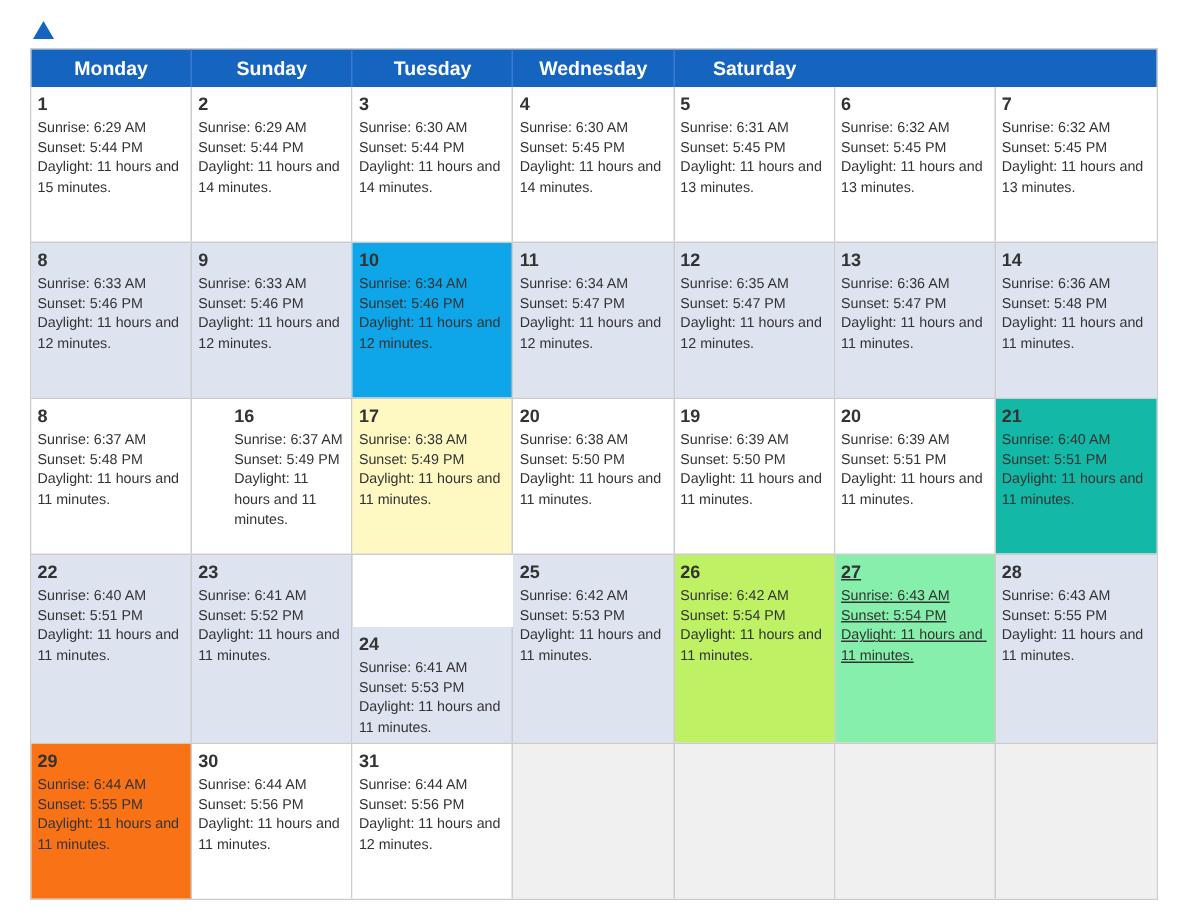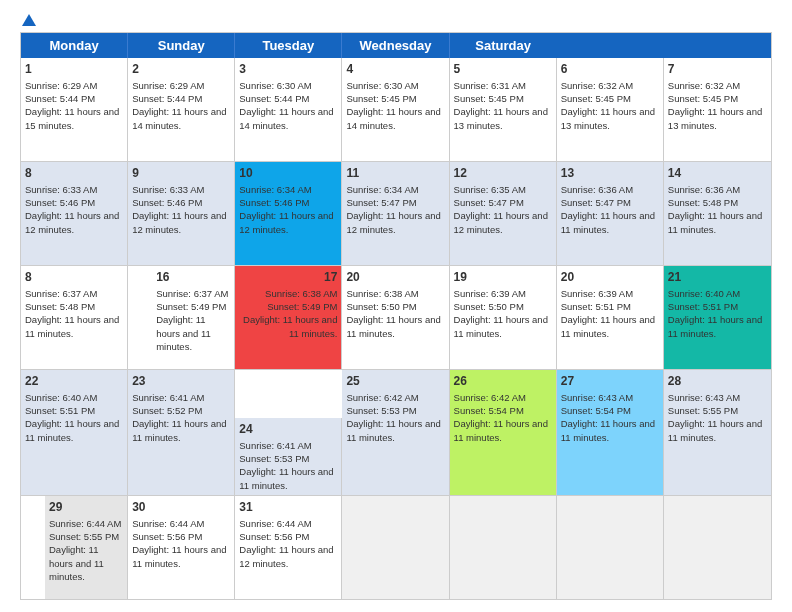--- a/index.html
+++ b/index.html
@@ -189,21 +189,21 @@
 Sunset: 5:48 PM
 Daylight: 11 hours and 11 minutes.</span></div>
         </div>
         <div class="cal-row">
           <div class="cal-cell" style="background: rgb(255, 255, 255);"><span class="day-num">8</span><span style="white-space: pre-wrap;">Sunrise: 6:37 AM
 Sunset: 5:48 PM
 Daylight: 11 hours and 11 minutes.</span></div>
           <div class="cal-cell" style="background: rgb(255, 255, 255); margin-left: 24px;"><span class="day-num">16</span><span style="white-space: pre-wrap;">Sunrise: 6:37 AM
 Sunset: 5:49 PM
 Daylight: 11 hours and 11 minutes.</span></div>
-          <div class="cal-cell" style="background: #ef4444; text-align: right;"><span class="day-num">17</span><span style="white-space: pre-wrap;">Sunrise: 6:38 AM
+          <div class="cal-cell" style="background: #fef9c3;"><span class="day-num">17</span><span style="white-space: pre-wrap;">Sunrise: 6:38 AM
 Sunset: 5:49 PM
 Daylight: 11 hours and 11 minutes.</span></div>
           <div class="cal-cell" style="background: rgb(255, 255, 255);"><span class="day-num">20</span><span style="white-space: pre-wrap;">Sunrise: 6:38 AM
 Sunset: 5:50 PM
 Daylight: 11 hours and 11 minutes.</span></div>
           <div class="cal-cell" style="background: rgb(255, 255, 255);"><span class="day-num">19</span><span style="white-space: pre-wrap;">Sunrise: 6:39 AM
 Sunset: 5:50 PM
 Daylight: 11 hours and 11 minutes.</span></div>
           <div class="cal-cell" style="background: rgb(255, 255, 255);"><span class="day-num">20</span><span style="white-space: pre-wrap;">Sunrise: 6:39 AM
 Sunset: 5:51 PM
@@ -221,29 +221,29 @@
 Daylight: 11 hours and 11 minutes.</span></div>
           <div class="cal-cell" style="background: rgb(221, 228, 240); margin-top: 48px;"><span class="day-num">24</span><span style="white-space: pre-wrap;">Sunrise: 6:41 AM
 Sunset: 5:53 PM
 Daylight: 11 hours and 11 minutes.</span></div>
           <div class="cal-cell" style="background: rgb(221, 228, 240);"><span class="day-num">25</span><span style="white-space: pre-wrap;">Sunrise: 6:42 AM
 Sunset: 5:53 PM
 Daylight: 11 hours and 11 minutes.</span></div>
           <div class="cal-cell" style="background: #bef264;"><span class="day-num">26</span><span style="white-space: pre-wrap;">Sunrise: 6:42 AM
 Sunset: 5:54 PM
 Daylight: 11 hours and 11 minutes.</span></div>
-          <div class="cal-cell" style="background: #7dd3fc;"><span class="day-num">27</span><span style="white-space: pre-wrap;">Sunrise: 6:43 AM
+          <div class="cal-cell" style="background: #86efac; text-decoration: underline;"><span class="day-num">27</span><span style="white-space: pre-wrap;">Sunrise: 6:43 AM
 Sunset: 5:54 PM
 Daylight: 11 hours and 11 minutes.</span></div>
           <div class="cal-cell" style="background: rgb(221, 228, 240);"><span class="day-num">28</span><span style="white-space: pre-wrap;">Sunrise: 6:43 AM
 Sunset: 5:55 PM
 Daylight: 11 hours and 11 minutes.</span></div>
         </div>
         <div class="cal-row">
-          <div class="cal-cell" style="background: #e5e5e5; margin-left: 24px;"><span class="day-num">29</span><span style="white-space: pre-wrap;">Sunrise: 6:44 AM
+          <div class="cal-cell" style="background: #f97316;"><span class="day-num">29</span><span style="white-space: pre-wrap;">Sunrise: 6:44 AM
 Sunset: 5:55 PM
 Daylight: 11 hours and 11 minutes.</span></div>
           <div class="cal-cell" style="background: rgb(255, 255, 255);"><span class="day-num">30</span><span style="white-space: pre-wrap;">Sunrise: 6:44 AM
 Sunset: 5:56 PM
 Daylight: 11 hours and 11 minutes.</span></div>
           <div class="cal-cell" style="background: rgb(255, 255, 255);"><span class="day-num">31</span><span style="white-space: pre-wrap;">Sunrise: 6:44 AM
 Sunset: 5:56 PM
 Daylight: 11 hours and 12 minutes.</span></div>
           <div class="cal-cell empty" style="background: rgb(240, 240, 240);"></div>
           <div class="cal-cell empty" style="background: rgb(240, 240, 240);"></div>

